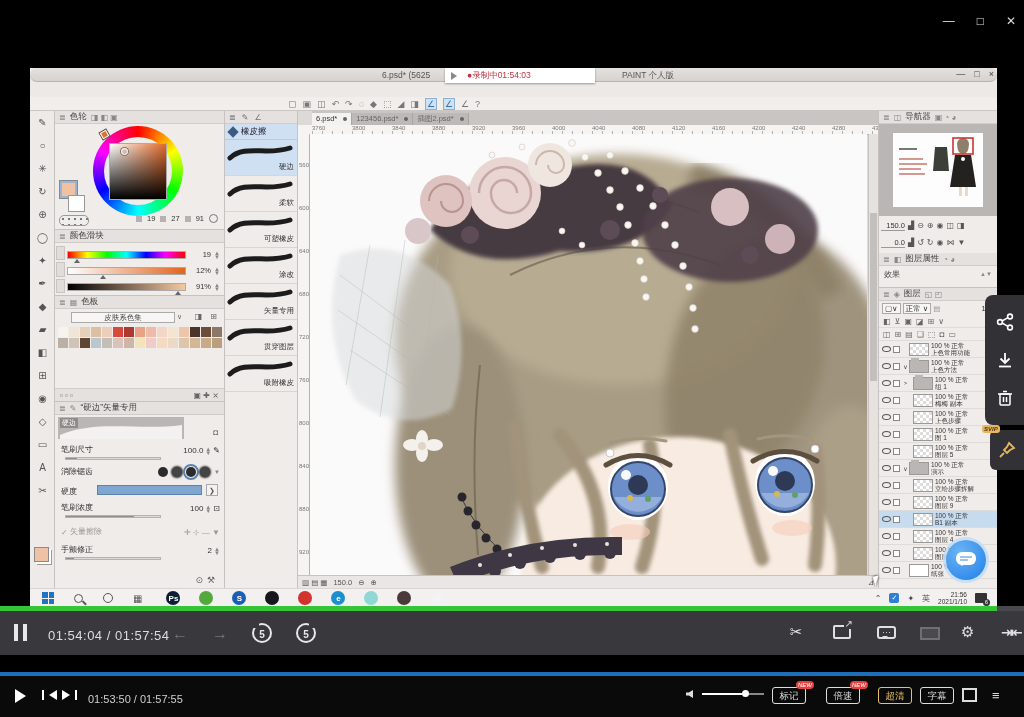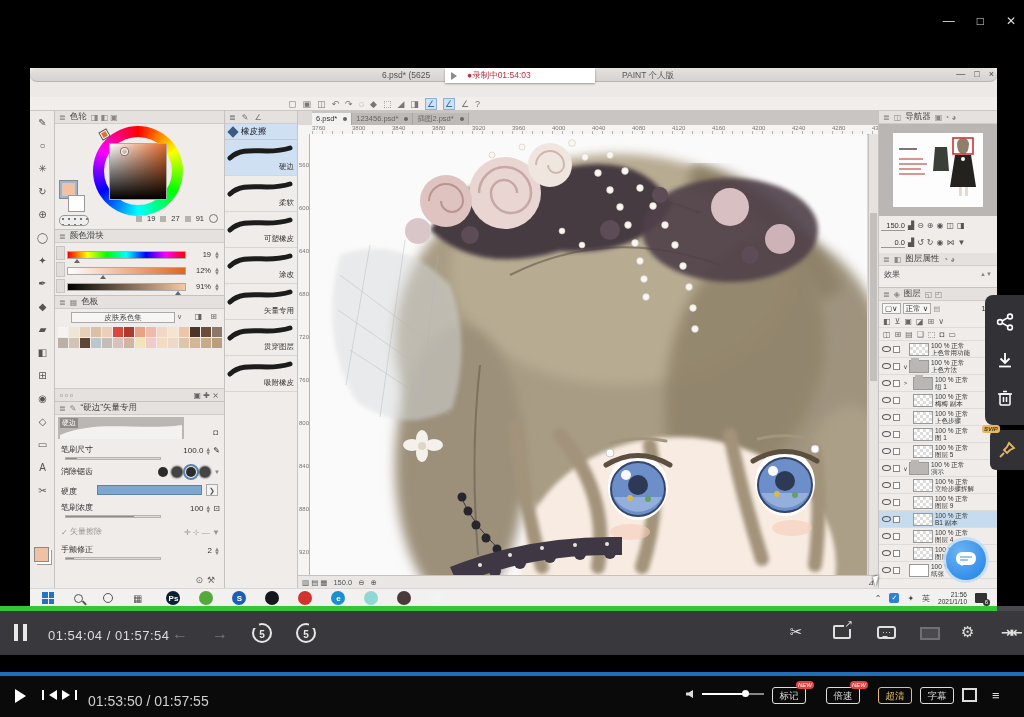--- a/index.html
+++ b/index.html
@@ -191,21 +191,21 @@
   .collapsei{position:absolute;top:13px;font-size:14px;color:#e0e0e0;font-weight:bold;letter-spacing:-2px;}
 
   .bluebar{top:672px;left:0;width:1024px;height:4px;background:#1d6fbc;}
   .playbar{top:676px;left:0;width:1024px;height:41px;background:#0a0a0a;color:#ddd;}
   .playico{position:absolute;left:15px;top:13px;width:0;height:0;border:7px solid transparent;border-left:11px solid #fff;}
   .pn{position:absolute;top:14px;display:flex;align-items:center;}
   .pn .tri{width:0;height:0;border:5px solid transparent;}
   .pn .bar{width:2px;height:10px;background:#fff;}
   .pn.prev .tri{border-right:8px solid #fff;}
   .pn.next .tri{border-left:8px solid #fff;}
-  .ptime{position:absolute;left:88px;top:17px;font-size:14px;color:#cfcfcf;}
+  .ptime{position:absolute;left:88px;top:17px;font-size:11px;color:#cfcfcf;}
   .volico{position:absolute;left:686px;top:14px;width:7px;height:8px;background:#ddd;clip-path:polygon(0 30%,40% 30%,100% 0,100% 100%,40% 70%,0 70%);}
   .volline{position:absolute;left:702px;top:17px;width:62px;height:2px;background:#888;}
   .volline i{position:absolute;left:0;top:0;width:42px;height:2px;background:#fff;}
   .volline b{position:absolute;left:40px;top:-3px;width:7px;height:7px;background:#fff;border-radius:50%;}
   .pbtn{position:absolute;top:11px;width:34px;height:17px;border:1px solid #ddd;border-radius:3px;font-size:9.5px;color:#ddd;text-align:center;line-height:16px;}
   .pbtn.gold{border-color:#e5c06a;color:#e5c06a;}
   .newbadge{position:absolute;right:-9px;top:-7px;background:#e5413e;color:#fff;font-size:6px;border-radius:4px;padding:0 2px;line-height:8px;}
   .fsico{position:absolute;left:962px;top:12px;width:15px;height:14px;border:2px solid #ddd;clip-path:polygon(0 0,100% 0,100% 100%,0 100%,0 0,30% 0,30% 30%,70% 30%,70% 70%,30% 70%,30% 0);}
   .plico{position:absolute;left:992px;top:12px;font-size:13px;color:#ddd;}
 

